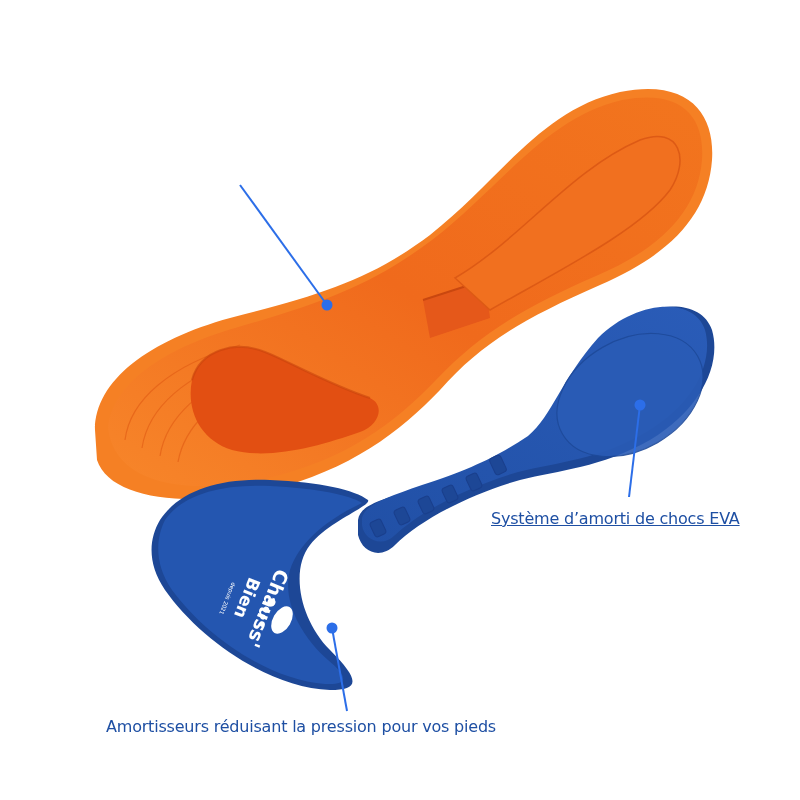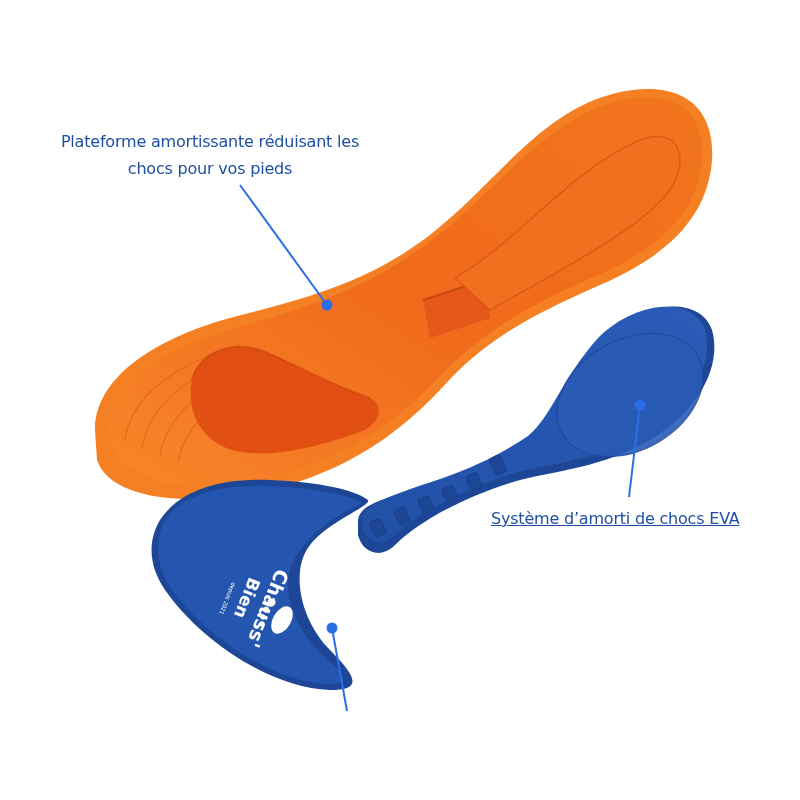--- a/index.html
+++ b/index.html
@@ -185,21 +185,18 @@
     <g>
       <line x1="640" y1="405" x2="629" y2="497" stroke="#2c6ee8" stroke-width="2"></line>
       <circle cx="640" cy="405" r="5.5" fill="#2c6ee8"></circle>
     </g>
     <g>
       <line x1="332" y1="628" x2="347" y2="711" stroke="#2c6ee8" stroke-width="2"></line>
       <circle cx="332" cy="628" r="5.5" fill="#2c6ee8"></circle>
     </g>
   </svg>
 
-  <div class="label label-top">
-    <span>Plateforme amortissante réduisant les</span><br>
-    <span>chocs pour vos pieds</span>
-  </div>
 
   <div class="label label-mid">Système d’amorti de chocs EVA</div>
 
+  <div class="label label-bottom">Amortisseurs réduisant la pression pour vos pieds</div>
 
 </div>
 
 </body></html>

